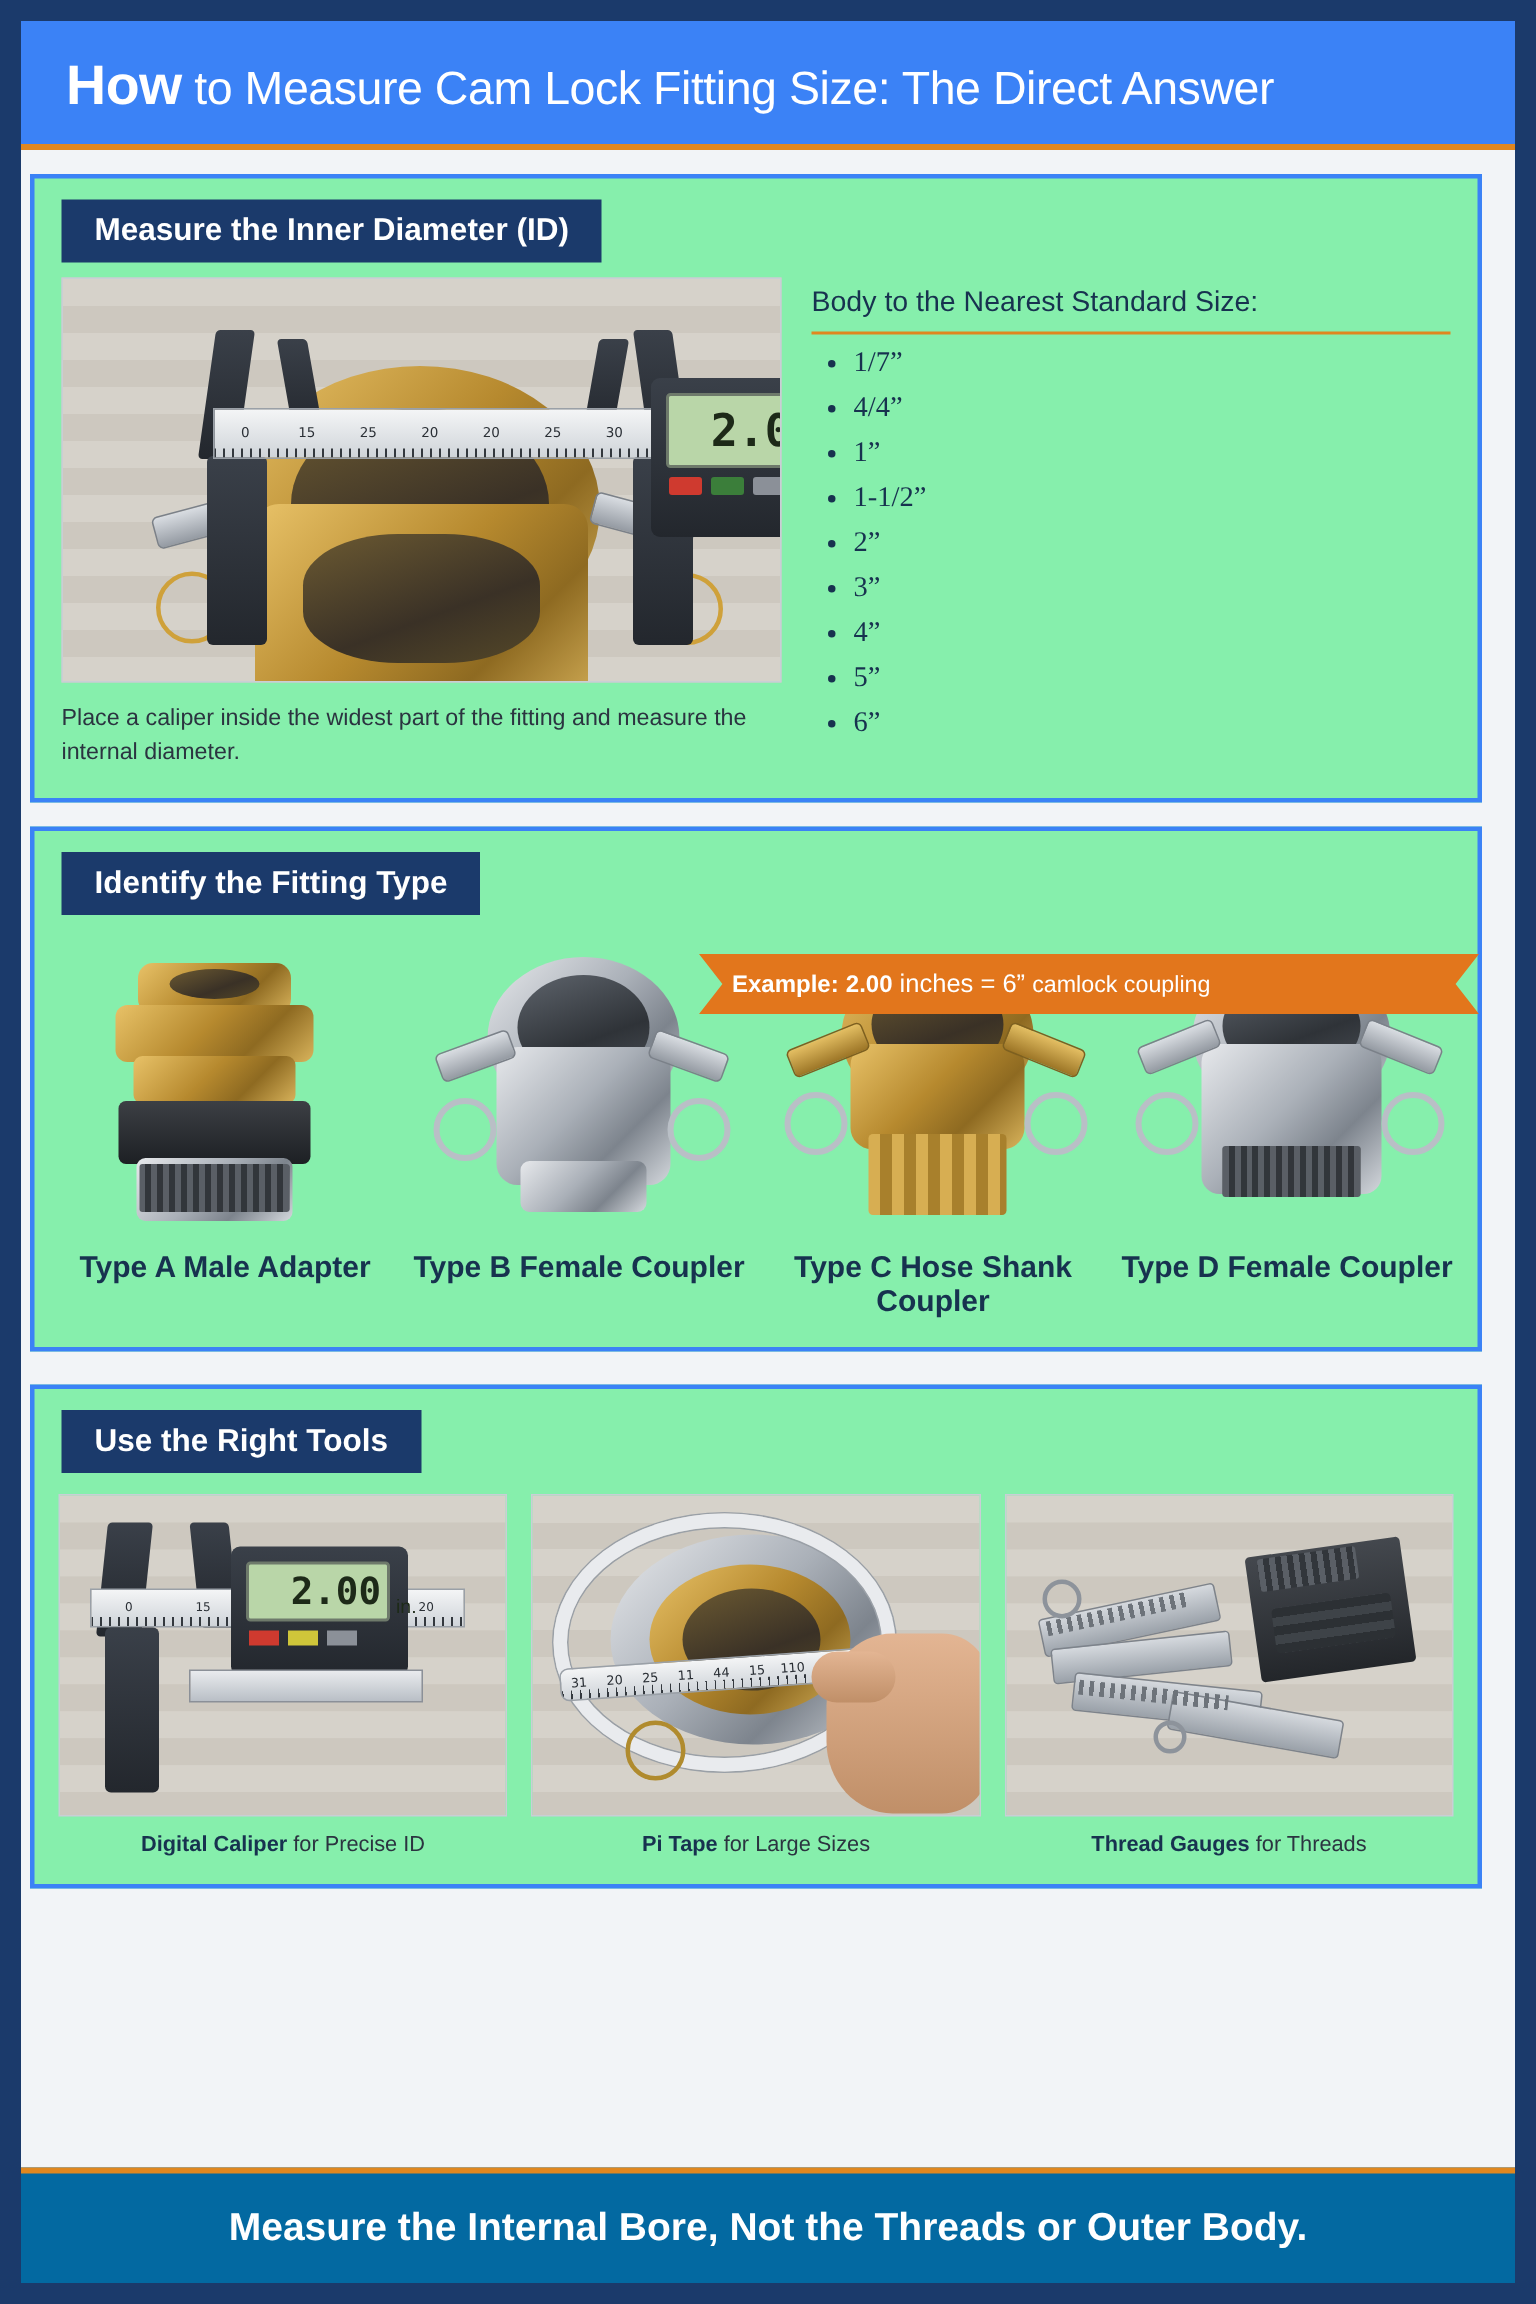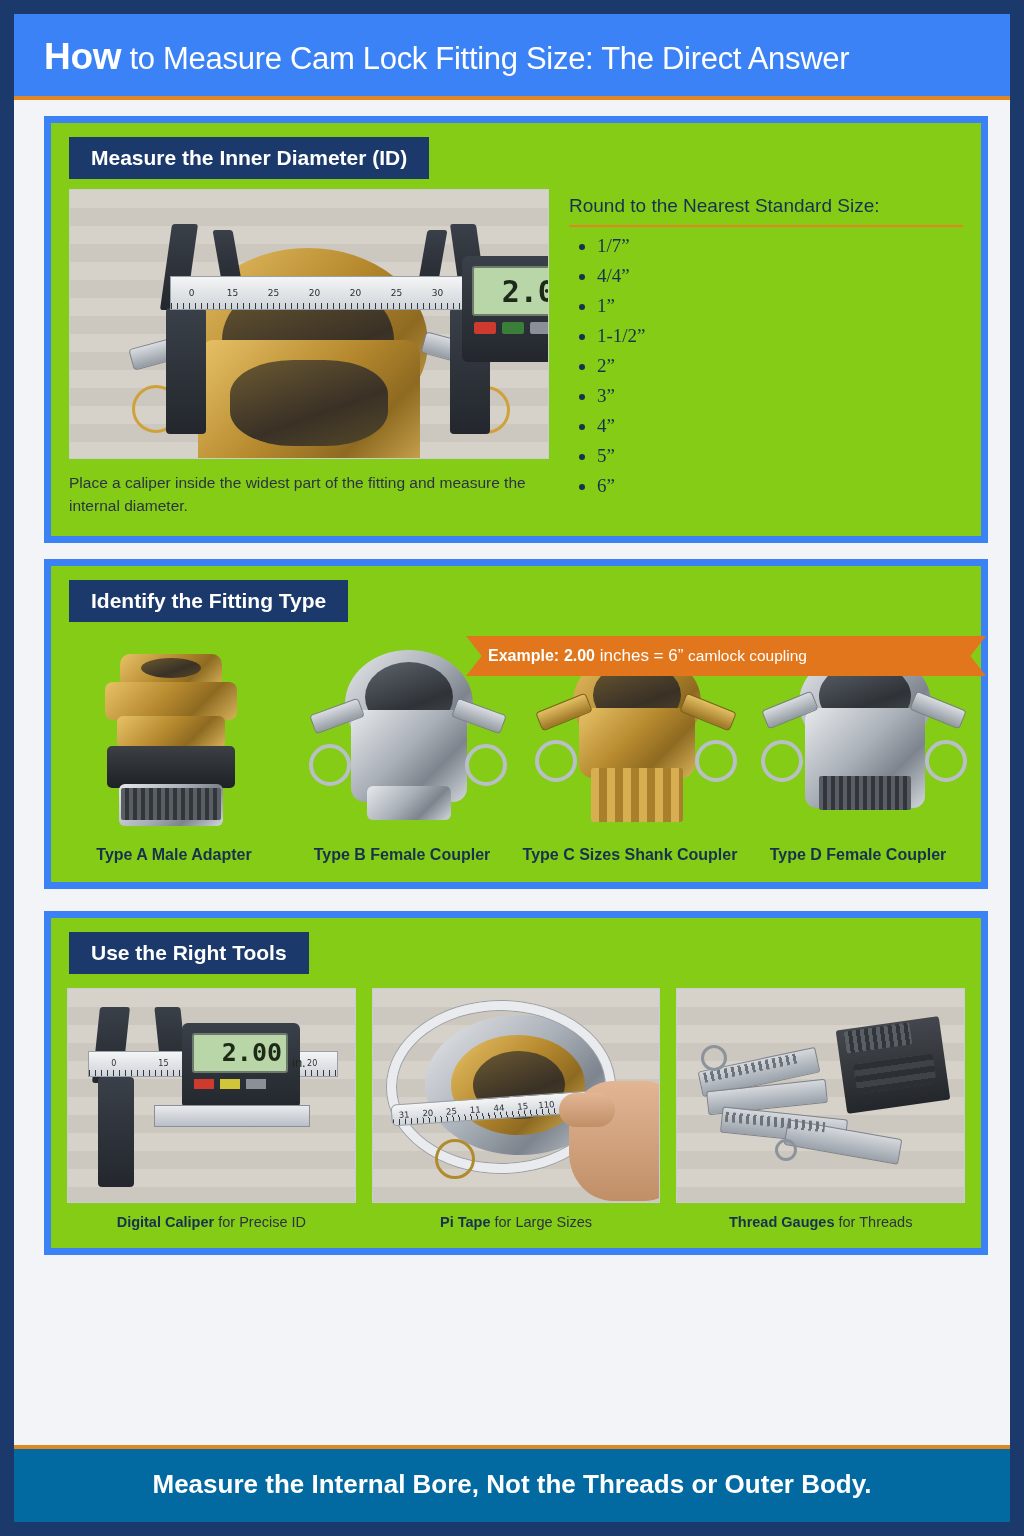--- a/index.html
+++ b/index.html
@@ -31,23 +31,23 @@
     font-size:31px;
     font-weight:bold;
     letter-spacing:-0.3px;
     white-space:nowrap;
   }
   .header h1 .big { font-size:37px; }
   .header h1 .light { font-weight:normal; }
 
   
   .section {
-    margin:16px 22px 0 30px;
-    background:#84cc16;
-    border:7px solid #3b82f6;
+    margin:16px 22px 0 6px;
+    background:#86efac;
+    border:3px solid #3b82f6;
   }
   .sect-title {
     display:inline-block;
     background:#1b3a6b;
     color:#fff;
     font-size:21px;
     font-weight:bold;
     padding:9px 22px 9px 22px;
     margin:14px 0 0 18px;
   }
@@ -104,21 +104,21 @@
     color:#2b3440;
     padding:14px 18px 10px 20px;
     border-bottom:1px solid #d7dce3;
     margin:0 18px;
   }
   .types { display:flex; padding:14px 14px 18px 14px; gap:10px; }
   .type { width:25%; text-align:center; }
   .type .ph { height:200px; position:relative; }
   .type .lbl {
     margin-top:10px;
-    font-size:16px;
+    font-size:20px;
     font-weight:bold;
     color:#17324f;
   }
 
   
   .tools { display:flex; padding:14px 16px 18px 16px; gap:16px; }
   .tool { flex:1; text-align:center; }
   .tool .ph { height:215px; border:1px solid #c9ced6; overflow:hidden; position:relative; }
   .tool .lbl { margin-top:11px; font-size:14.5px; color:#17324f; }
   .tool .lbl b { color:#17324f; }
@@ -306,21 +306,21 @@
           </div>
 
           <div style="position:absolute; left:404px; top:132px; width:22px; height:12px; background:#cf3a2f; border-radius:2px;"></div>
           <div style="position:absolute; left:432px; top:132px; width:22px; height:12px; background:#3b7e3a; border-radius:2px;"></div>
           <div style="position:absolute; left:460px; top:132px; width:22px; height:12px; background:#8b9098; border-radius:2px;"></div>
         </div>
         <div class="caption">Place a caliper inside the widest part of the fitting and measure the internal diameter.</div>
       </div>
 
       <div class="s1-right">
-        <div class="round-title">Round to the Nearest Standard Size:</div>
+        <div class="round-title">Body to the Nearest Standard Size:</div>
         <ul class="sizes">
           <li>1/7”</li>
           <li>4/4”</li>
           <li>1”</li>
           <li>1-1/2”</li>
           <li>2”</li>
           <li>3”</li>
           <li>4”</li>
           <li>5”</li>
           <li>6”</li>
@@ -364,21 +364,21 @@
         <div class="ph">
           <div class="brass-ring" style="left:52px; top:14px; width:128px; height:104px;"></div>
           <div class="brass-inner" style="left:72px; top:26px; width:88px; height:66px;"></div>
           <div class="brass-ring" style="left:58px; top:72px; width:116px; height:70px; border-radius:14px;"></div>
           <div class="hose-barb" style="left:70px; top:132px; width:92px; height:54px;"></div>
           <div class="lever-brass" style="left:16px; top:66px; width:54px; height:20px; transform:rotate(-22deg);"></div>
           <div class="lever-brass" style="left:160px; top:66px; width:54px; height:20px; transform:rotate(22deg);"></div>
           <div class="ring-wire" style="left:14px; top:104px; width:42px; height:42px;"></div>
           <div class="ring-wire" style="left:174px; top:104px; width:42px; height:42px;"></div>
         </div>
-        <div class="lbl">Type C Sizes Shank Coupler</div>
+        <div class="lbl">Type C Hose Shank Coupler</div>
       </div>
 
       <div class="type">
         <div class="ph">
           <div class="steel-ring" style="left:50px; top:14px; width:132px; height:106px;"></div>
           <div class="steel-inner" style="left:70px; top:26px; width:92px; height:68px;"></div>
           <div class="steel-ring" style="left:56px; top:72px; width:120px; height:100px; border-radius:12px;"></div>
           <div class="bolt" style="left:70px; top:140px; width:92px; height:34px;"></div>
           <div class="lever" style="left:14px; top:64px; width:54px; height:20px; transform:rotate(-22deg);"></div>
           <div class="lever" style="left:162px; top:64px; width:54px; height:20px; transform:rotate(22deg);"></div>

